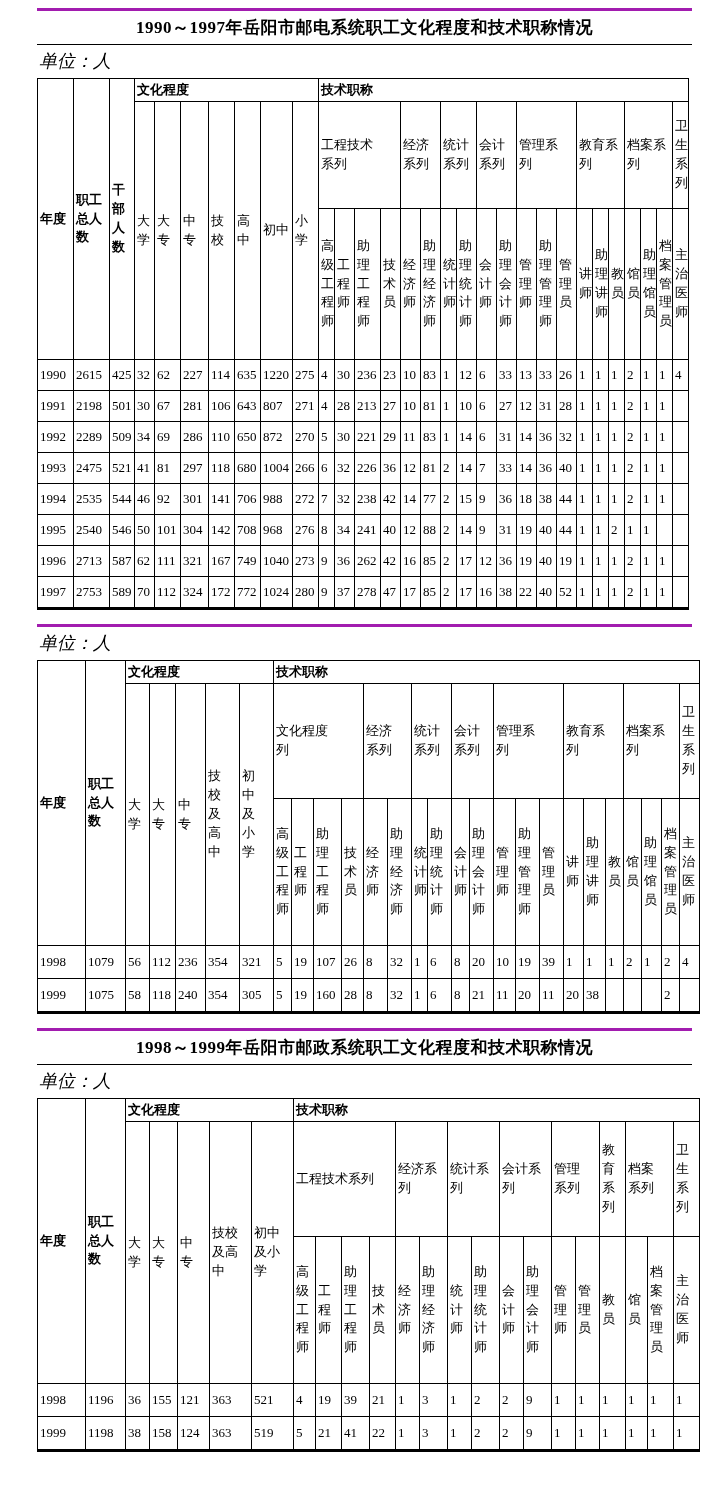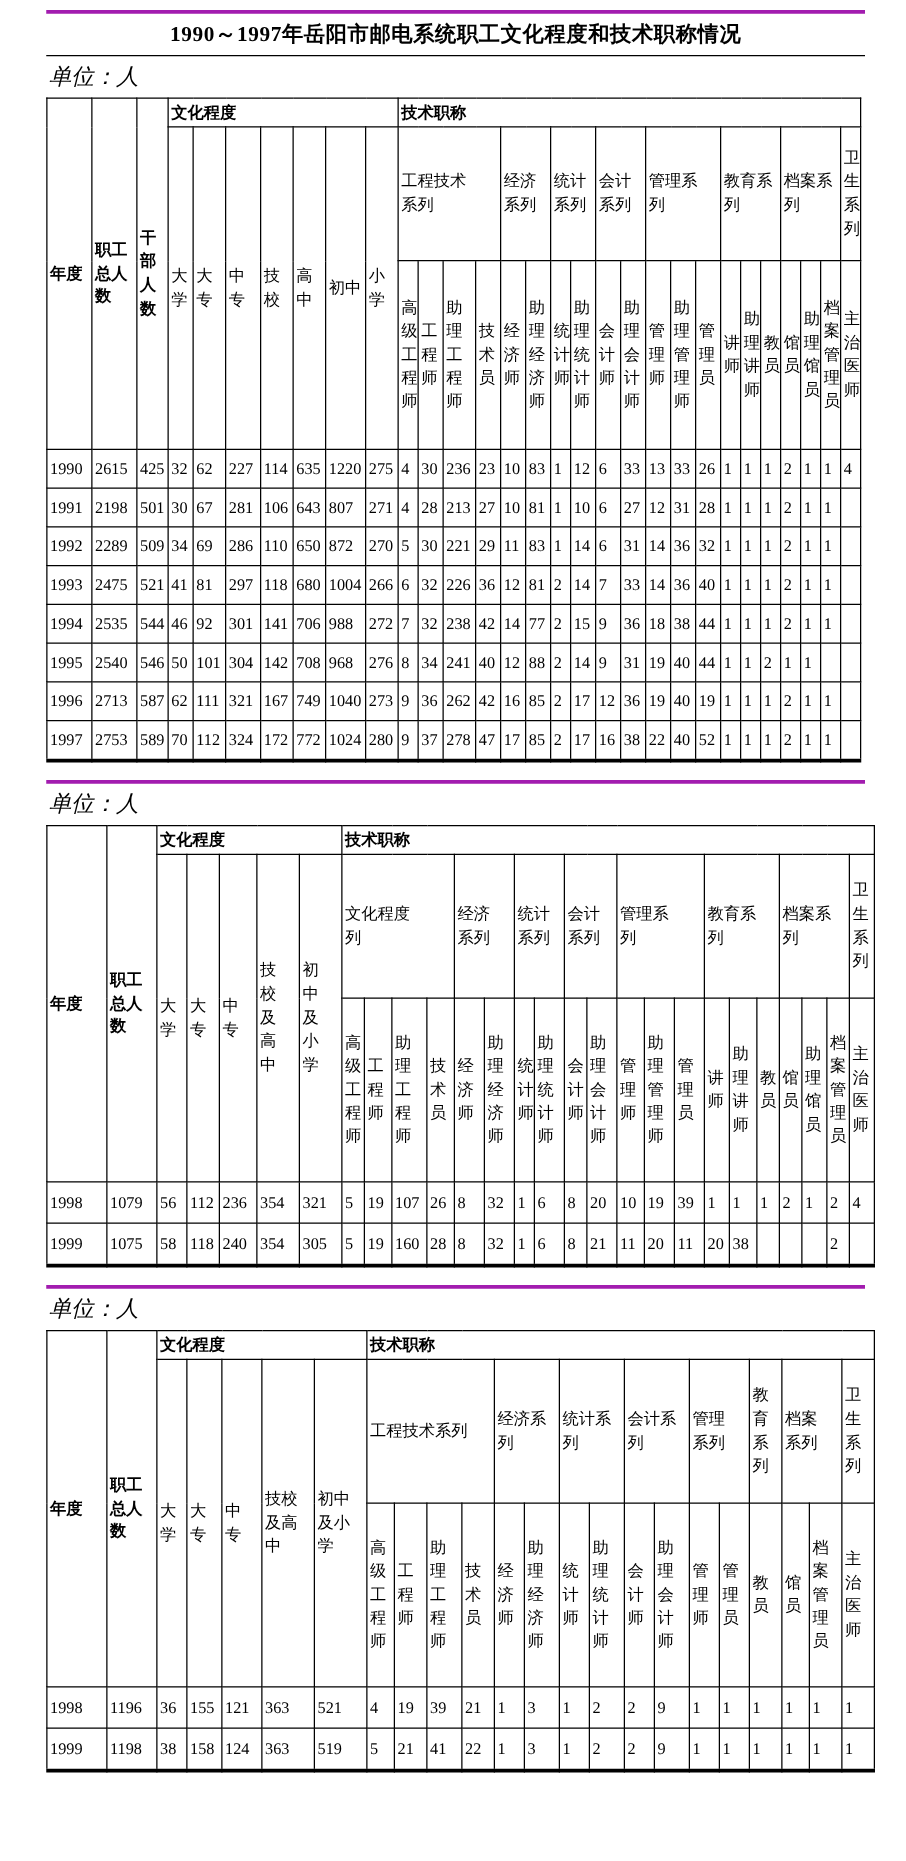--- a/index.html
+++ b/index.html
@@ -656,20 +656,21 @@
             <td></td>
             <td></td>
             <td>2</td>
             <td></td>
           </tr>
         </tbody>
       </table>
   </div>
 
   <div class="sec">
+    <div class="tbl-title">1998～1999年岳阳市邮政系统职工文化程度和技术职称情况</div>
     <div class="tbl-unit">单位：人</div>
     <table class="t3" style="width: 662px;">
         <colgroup>
           <col style="width: 48px;">
           <col style="width: 40px;">
           <col style="width: 24px;">
           <col style="width: 28px;">
           <col style="width: 32px;">
           <col style="width: 42px;">
           <col style="width: 42px;">

